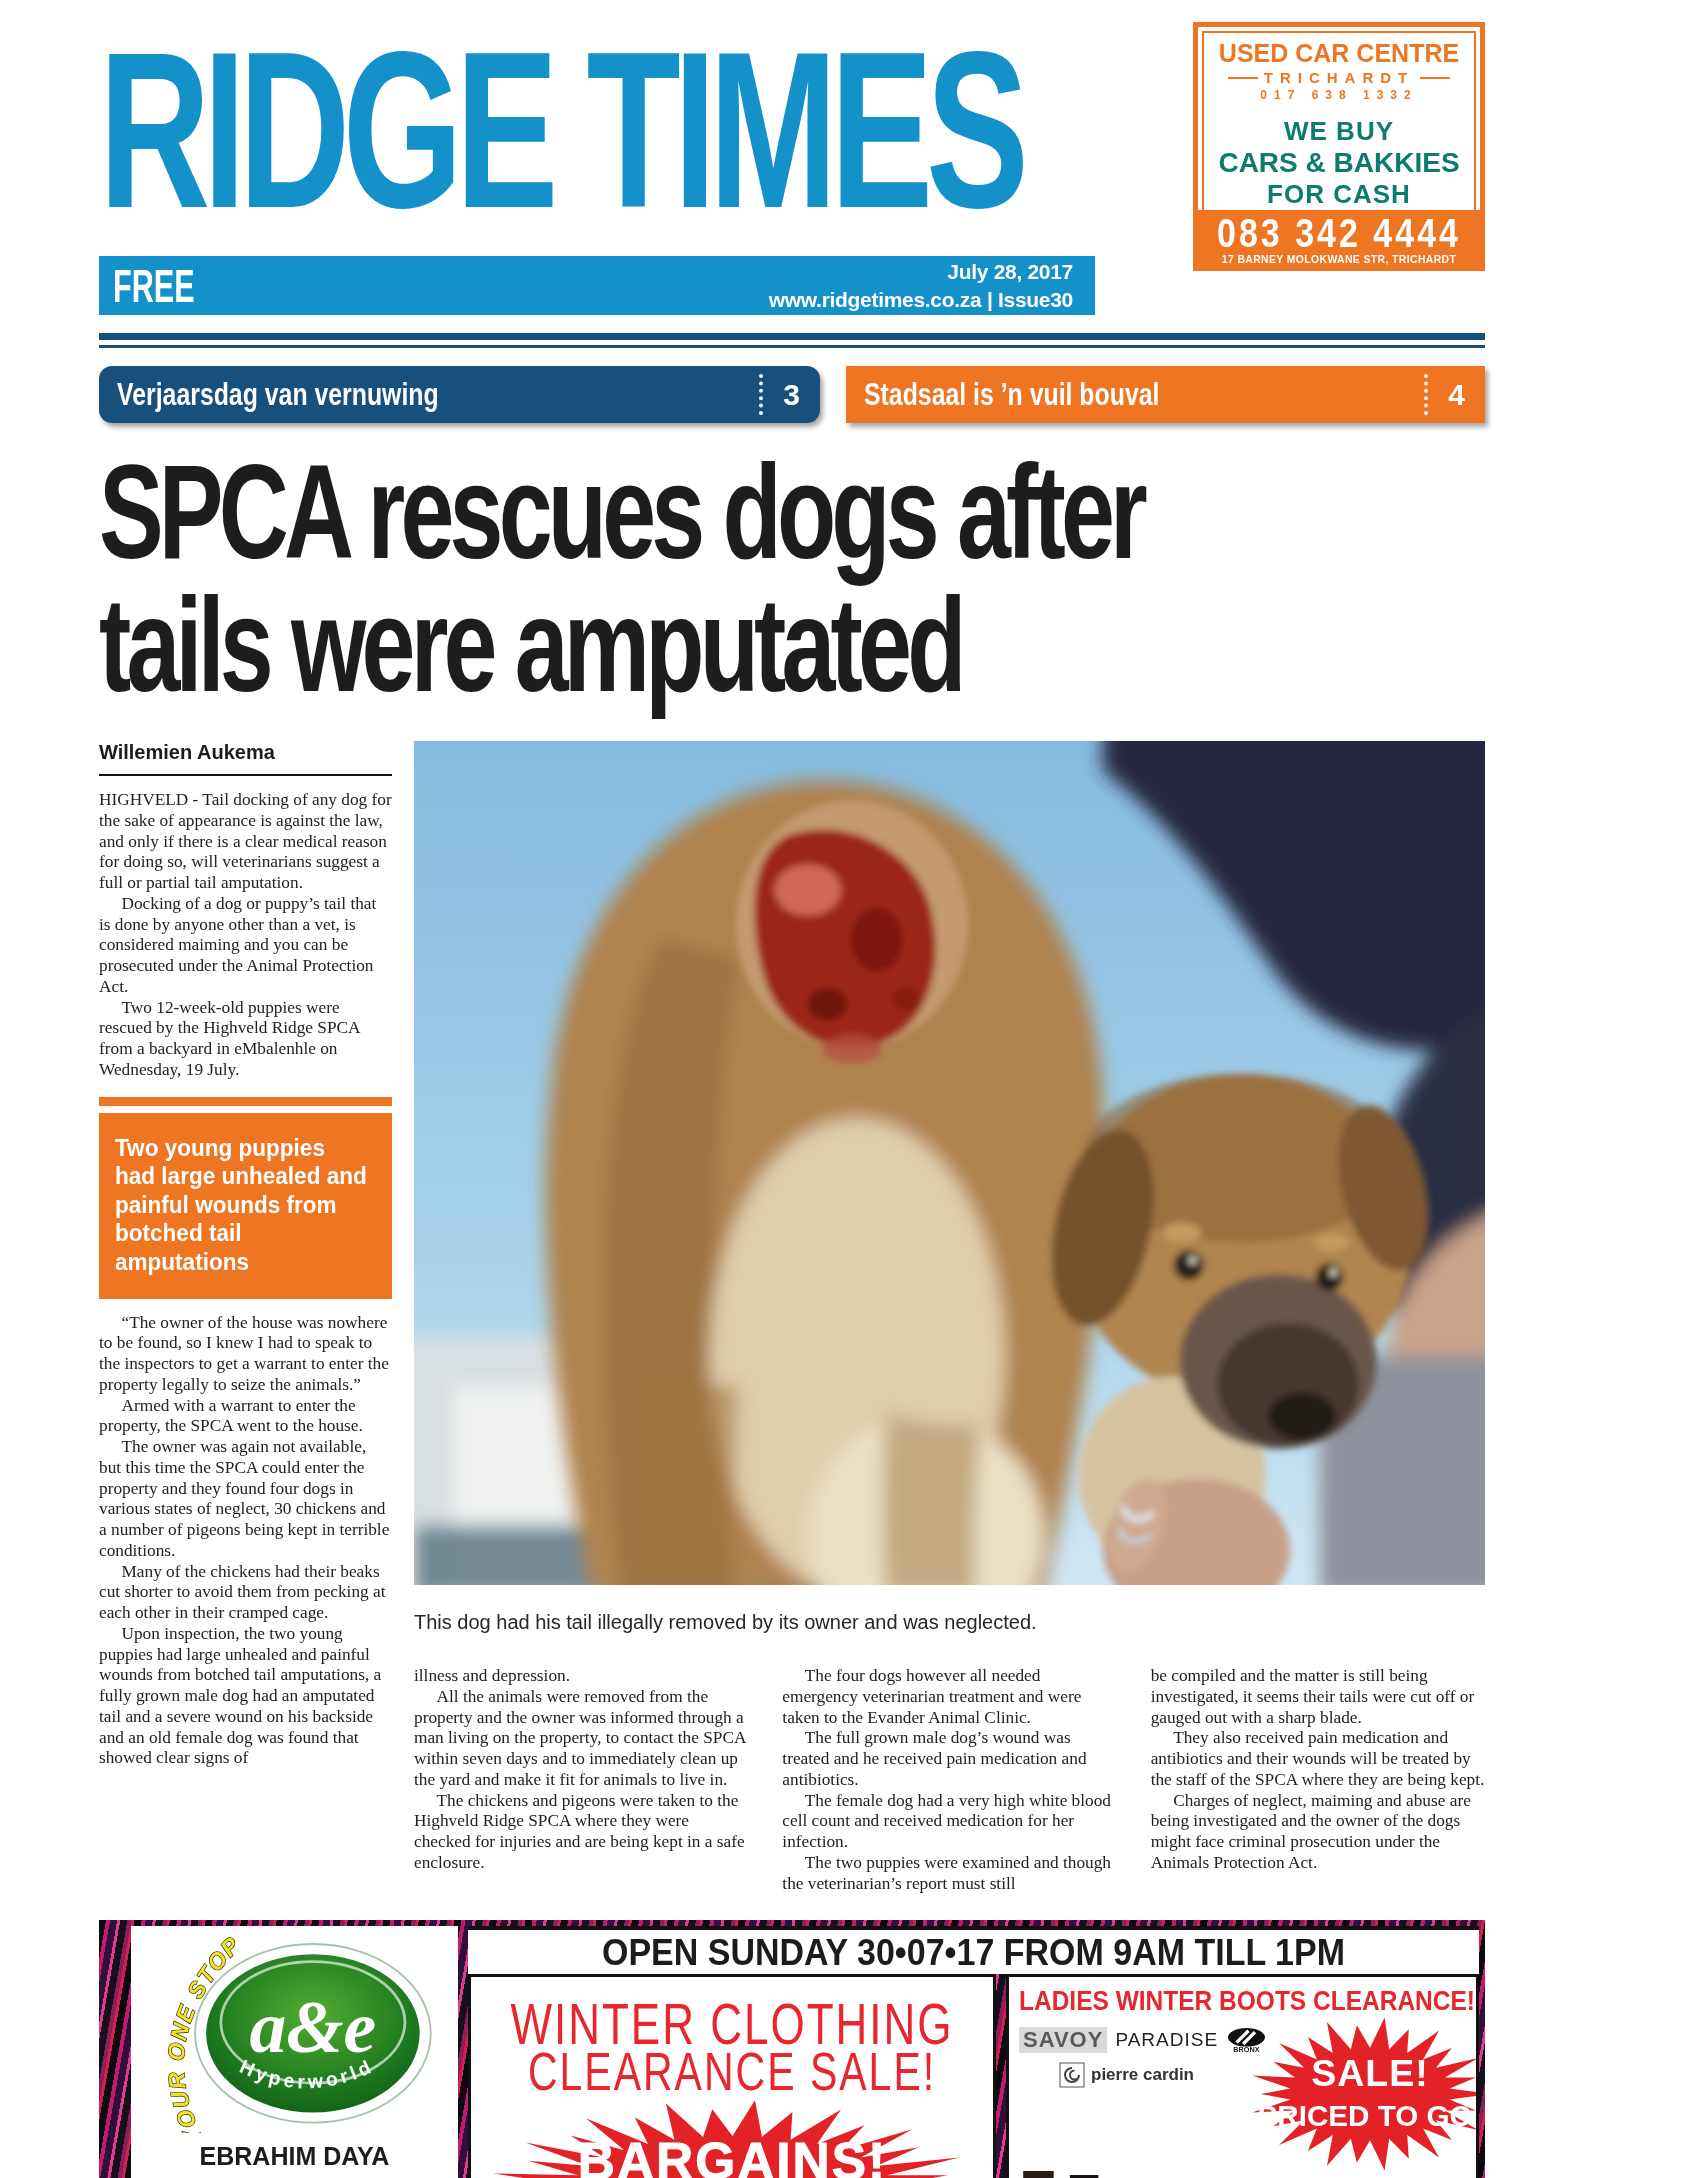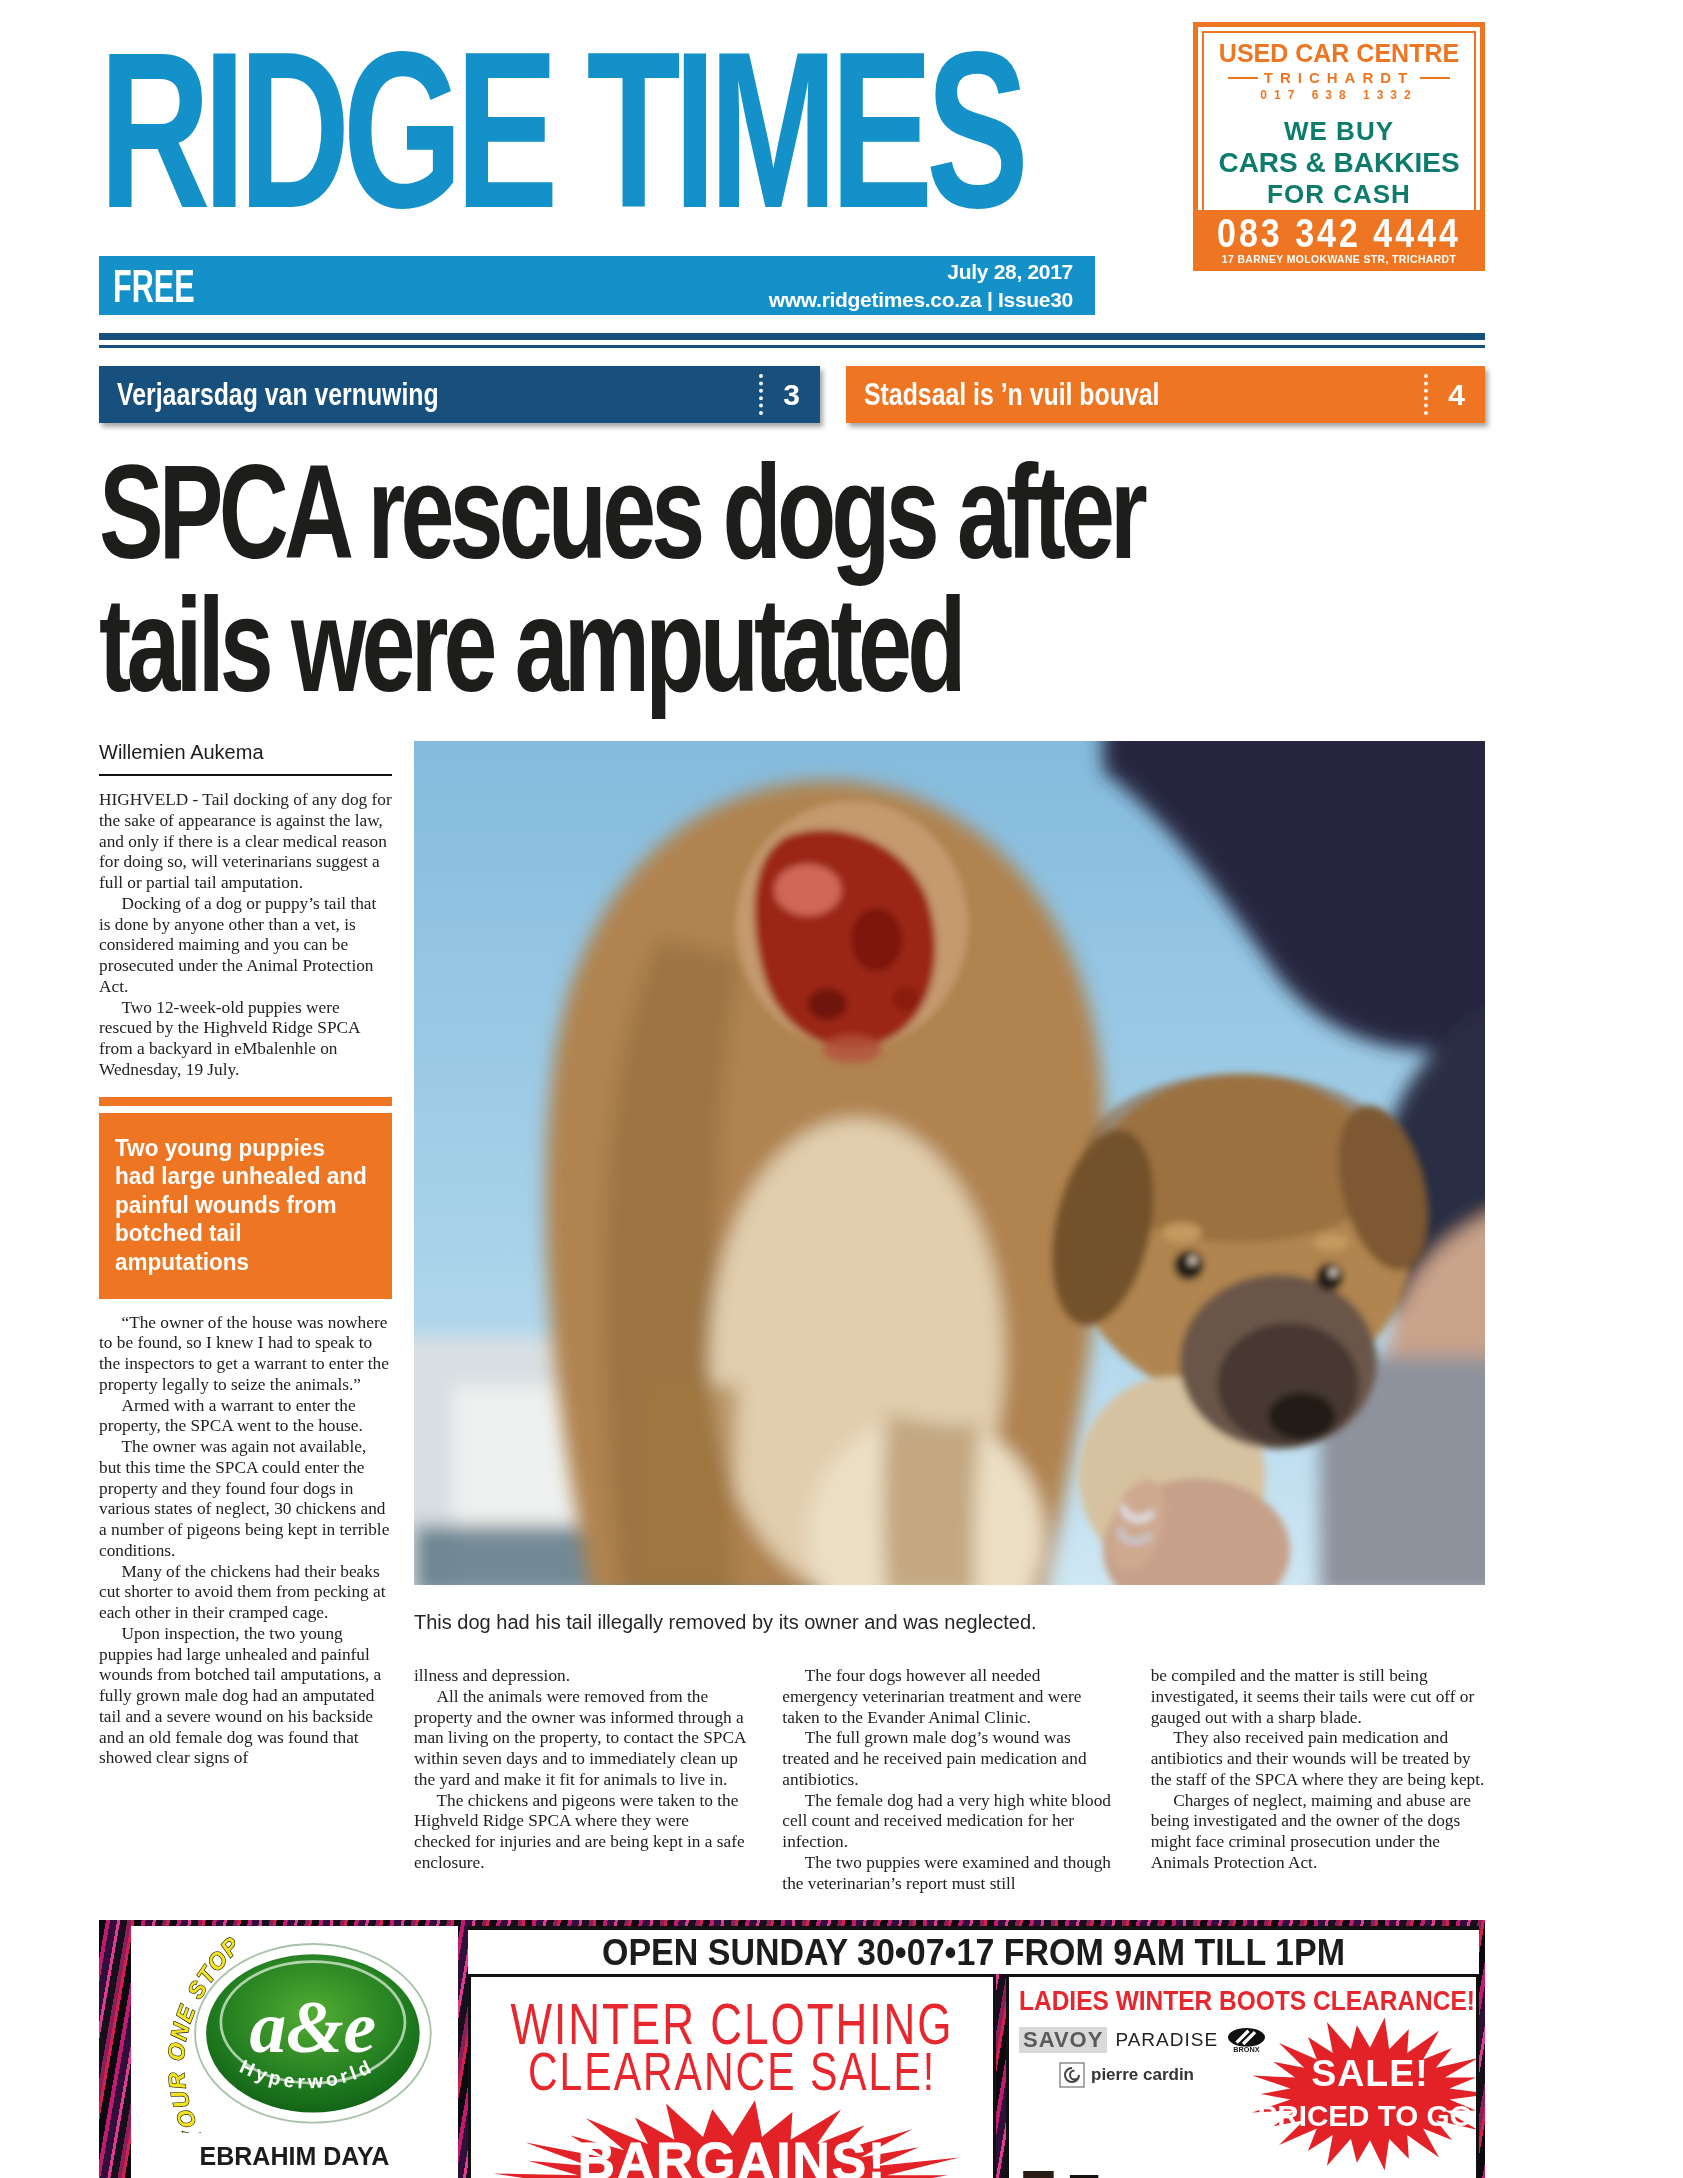--- a/index.html
+++ b/index.html
@@ -50,38 +50,38 @@
 
   
   .double-rule { margin-top:12px; }
   .double-rule .r1 { height:7px; background:#17507d; }
   .double-rule .r2 { height:3px; background:#17507d; margin-top:5px; }
 
   
   .teasers { display:flex; gap:26px; margin-top:18px; }
   .teaser { height:57px; display:flex; align-items:center; color:#fff;
     box-shadow:3px 4px 5px rgba(0,0,0,0.35); padding:0 0 0 18px; }
-  .teaser.blue { background:#17507d; width:721px; }
+  .teaser.blue { background:#17507d; width:721px;border-radius:13px; }
   .teaser.orange { background:#ee7623; flex:1; }
   .teaser .lbl span{ display:inline-block; font-size:27px; font-weight:bold;
     transform:scale(0.92,1.18); transform-origin:left center; white-space:nowrap;}
   .teaser .pg-wrap { margin-left:auto; display:flex; align-items:center; height:100%; }
   .teaser .dots { border-left:4px dotted rgba(255,255,255,0.95); height:72%; }
   .teaser .pg { width:57px; text-align:center; font-size:30px; font-weight:bold; }
 
   
   .headline { margin-top:22px; }
   .headline .hl { display:block; height:133px; }
   .headline .hl span { display:inline-block; font-size:100px; font-weight:bold; letter-spacing:-5px;
      line-height:100px; color:#1d1d1b; transform:scale(0.97,1.33); transform-origin:left top; white-space:nowrap;}
 
   
   .article { display:flex; gap:22px; margin-top:30px; }
   .col1 { width:293px; flex:none; }
-  .byline { font-size:20px; font-weight:normal; border-bottom:2px solid #111; padding-bottom:10px; margin-bottom:14px;}
+  .byline { font-size:20px; font-weight:bold; border-bottom:2px solid #111; padding-bottom:10px; margin-bottom:14px;}
   .serif p { font-family:"Liberation Serif", serif; font-size:17.3px; line-height:1.2; color:#222;
      text-align:left; }
   .serif p.ind { text-indent:1.3em; }
   .pullquote-wrap { margin:16px 0 14px; }
   .pq-bar { height:9px; background:#ee7623; margin-bottom:7px; }
   .pullquote { background:#ee7623; color:#fff; padding:20px 16px 34px; }
   .pullquote span { display:inline-block; font-size:23px; font-weight:bold; line-height:1.15;
      transform:scale(0.98,1.08); transform-origin:left top; }
 
   .right-zone { flex:1; display:flex; flex-direction:column;gap:18px; }

